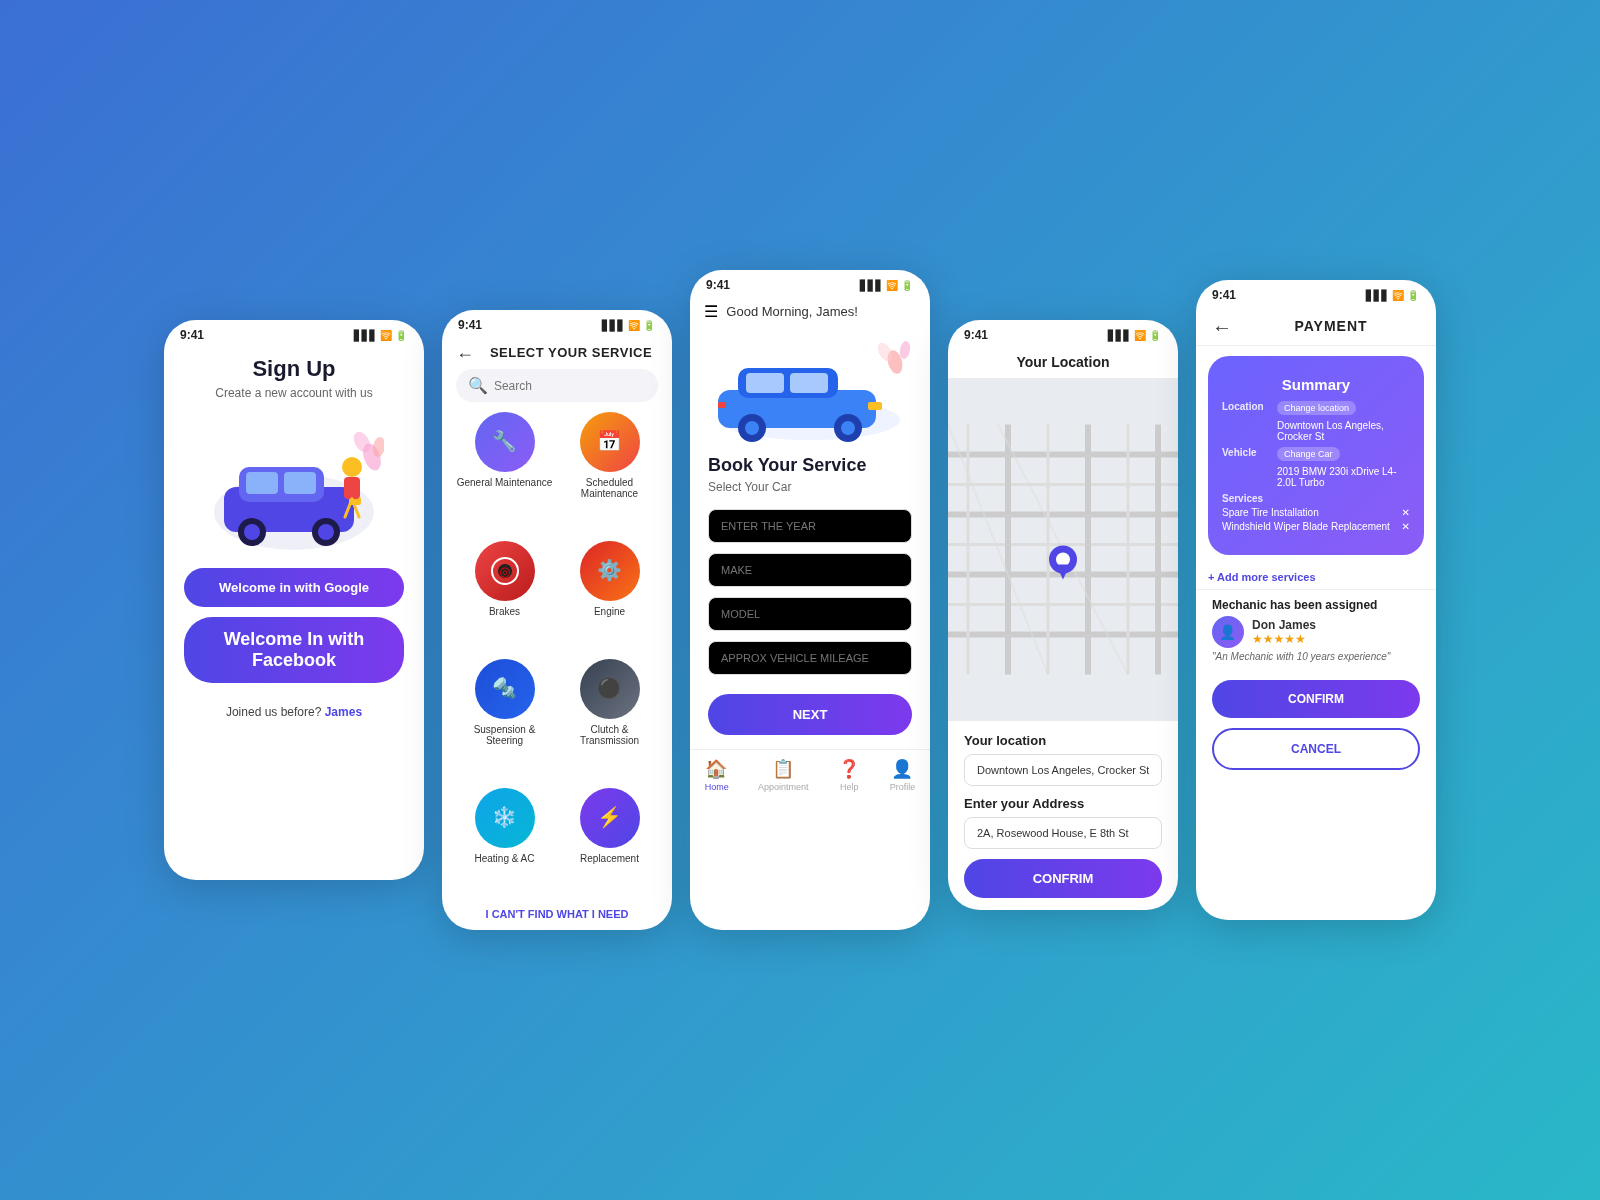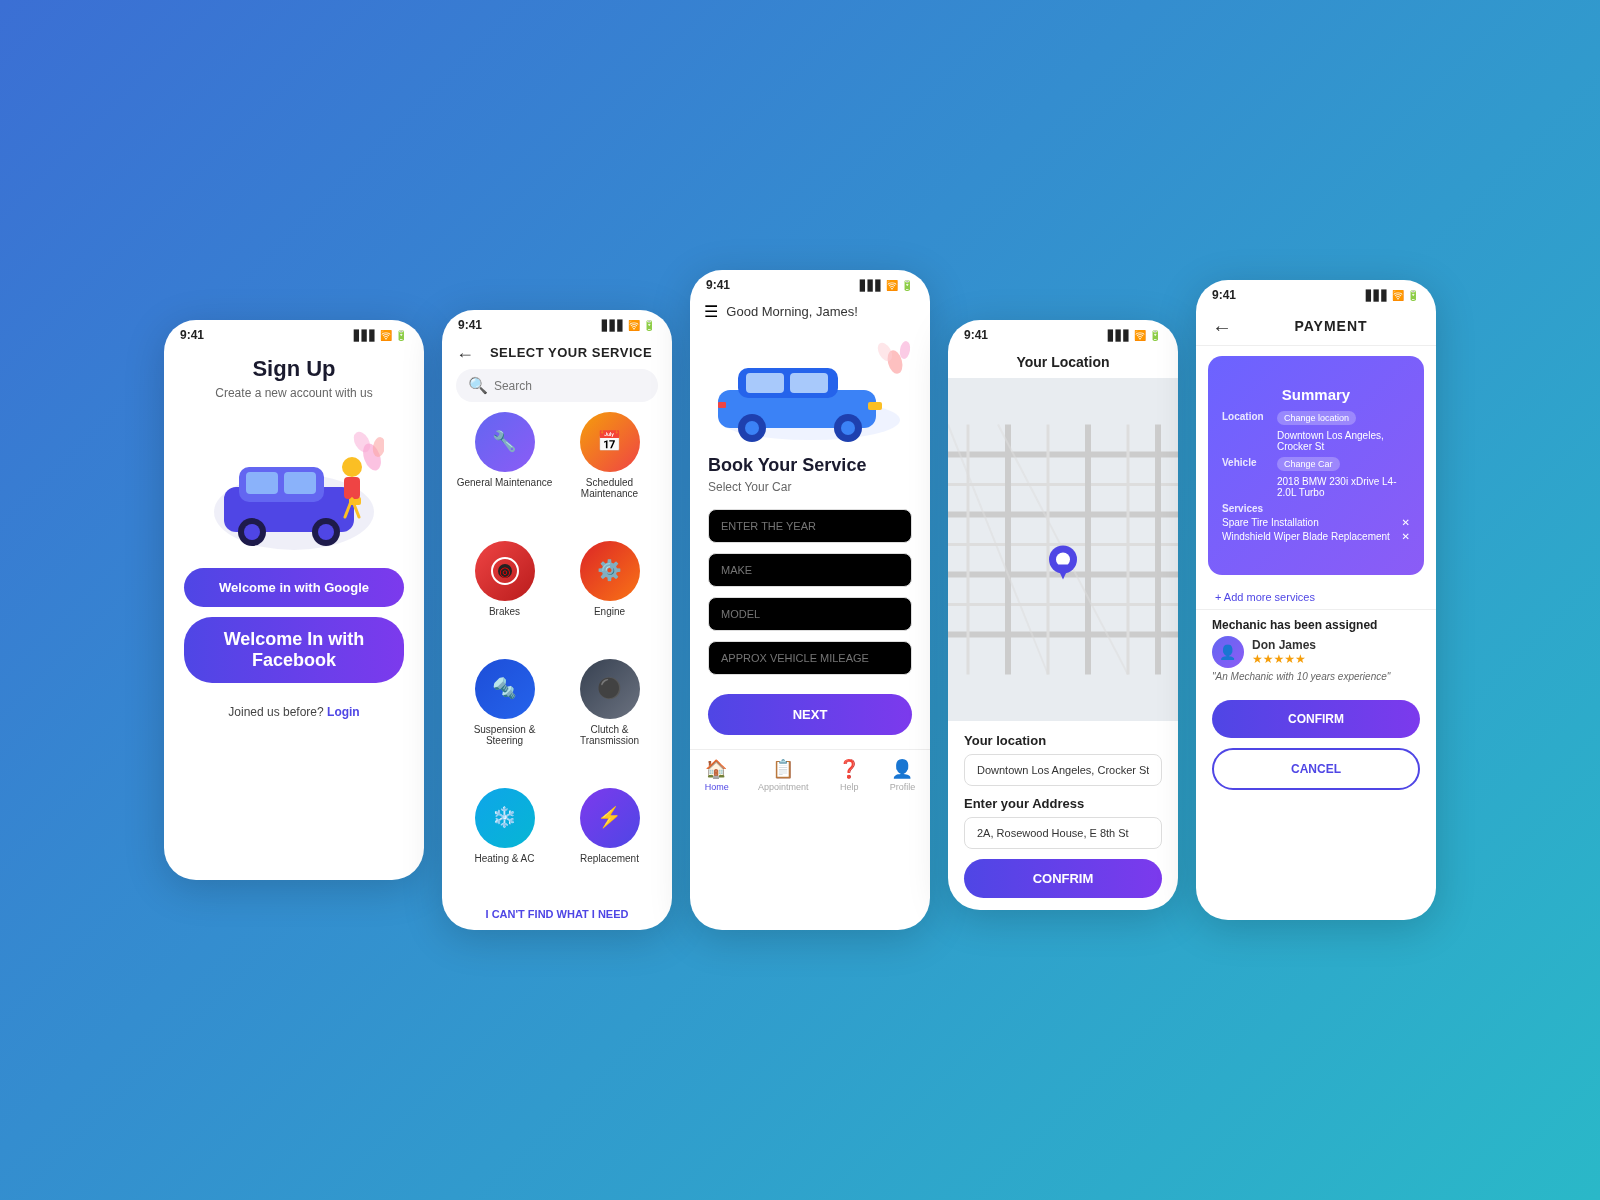--- a/index.html
+++ b/index.html
@@ -310,22 +310,22 @@
       flex: 1;
       text-align: center;
       font-size: 14px;
       font-weight: 700;
       color: #222;
       letter-spacing: 1px;
     }
     .summary-card {
       background: linear-gradient(135deg, #6c63ff, #8b5cf6);
       margin: 10px 12px;
-      border-radius: 14px;
-      padding: 30px 14px;
+      border-radius: 21px;
+      padding: 20px 14px;
       color: #fff;
       flex-shrink: 0;
     }
     .summary-title {
       font-size: 15px;
       font-weight: 700;
       text-align: center;
       margin-bottom: 8px;
     }
     .change-btn {
@@ -360,24 +360,24 @@
     }
     .total-price {
       text-align: right;
       margin-top: 8px;
     }
     .total-label { font-size: 10px; opacity: 0.8; }
     .total-amount { font-size: 22px; font-weight: 800; }
     .breakdown-link { color: #c4b5fd; font-size: 9px; text-decoration: underline; cursor: pointer; }
     .promo-text { font-size: 9px; opacity: 0.8; }
     .add-services {
-      padding: 6px 19px;
+      padding: 6px 12px;
       font-size: 11px;
       color: #4f46e5;
-      font-weight: 400;
+      font-weight: 700;
     }
     .mechanic-section {
       padding: 8px 16px;
       border-top: 1px solid #eee;
       flex-shrink: 0;
     }
     .mechanic-title {
       font-size: 12px;
       font-weight: 700;
       color: #222;
@@ -480,21 +480,21 @@
         <ellipse cx="168" cy="45" rx="8" ry="14" fill="#f9a8d4" opacity="0.7" transform="rotate(-20,168,45)"></ellipse>
         <ellipse cx="175" cy="35" rx="6" ry="10" fill="#fca5a5" opacity="0.6" transform="rotate(10,175,35)"></ellipse>
         <ellipse cx="158" cy="30" rx="7" ry="11" fill="#f9a8d4" opacity="0.5" transform="rotate(-30,158,30)"></ellipse>
       </svg>
     </div>
 
     <button class="btn-google">Welcome in with Google</button>
     <button class="btn-facebook">Welcome In with Facebook</button>
     <div class="login-text">
       <span>Joined us before?</span>
-      <a class="login-link" href="#">Login</a>
+      <a class="login-link" href="#">James</a>
     </div>
   </div>
 </div>
 
 <div class="phone phone-2">
   <div class="status-bar">
     <span class="time">9:41</span>
     <div class="status-icons">
       <span>▋▋▋</span>
       <span>🛜</span>
@@ -728,21 +728,21 @@
     <div class="summary-row">
       <span class="summary-key"></span>
       <span class="summary-val">Downtown Los Angeles, Crocker St</span>
     </div>
     <div class="summary-row">
       <span class="summary-key">Vehicle</span>
       <button class="change-btn">Change Car</button>
     </div>
     <div class="summary-row">
       <span class="summary-key"></span>
-      <span class="summary-val">2018 BMW 230i xDrive L4-2.0L Turbo</span>
+      <span class="summary-val">2019 BMW 230i xDrive L4-2.0L Turbo</span>
     </div>
     <div style="font-size:10px;font-weight:600;opacity:0.85;margin-bottom:3px;">Services</div>
     <div class="service-tag">
       <span>Spare Tire Installation</span>
       <span style="cursor:pointer;">✕</span>
     </div>
     <div class="service-tag">
       <span>Windshield Wiper Blade Replacement</span>
       <span style="cursor:pointer;">✕</span>
     </div>

